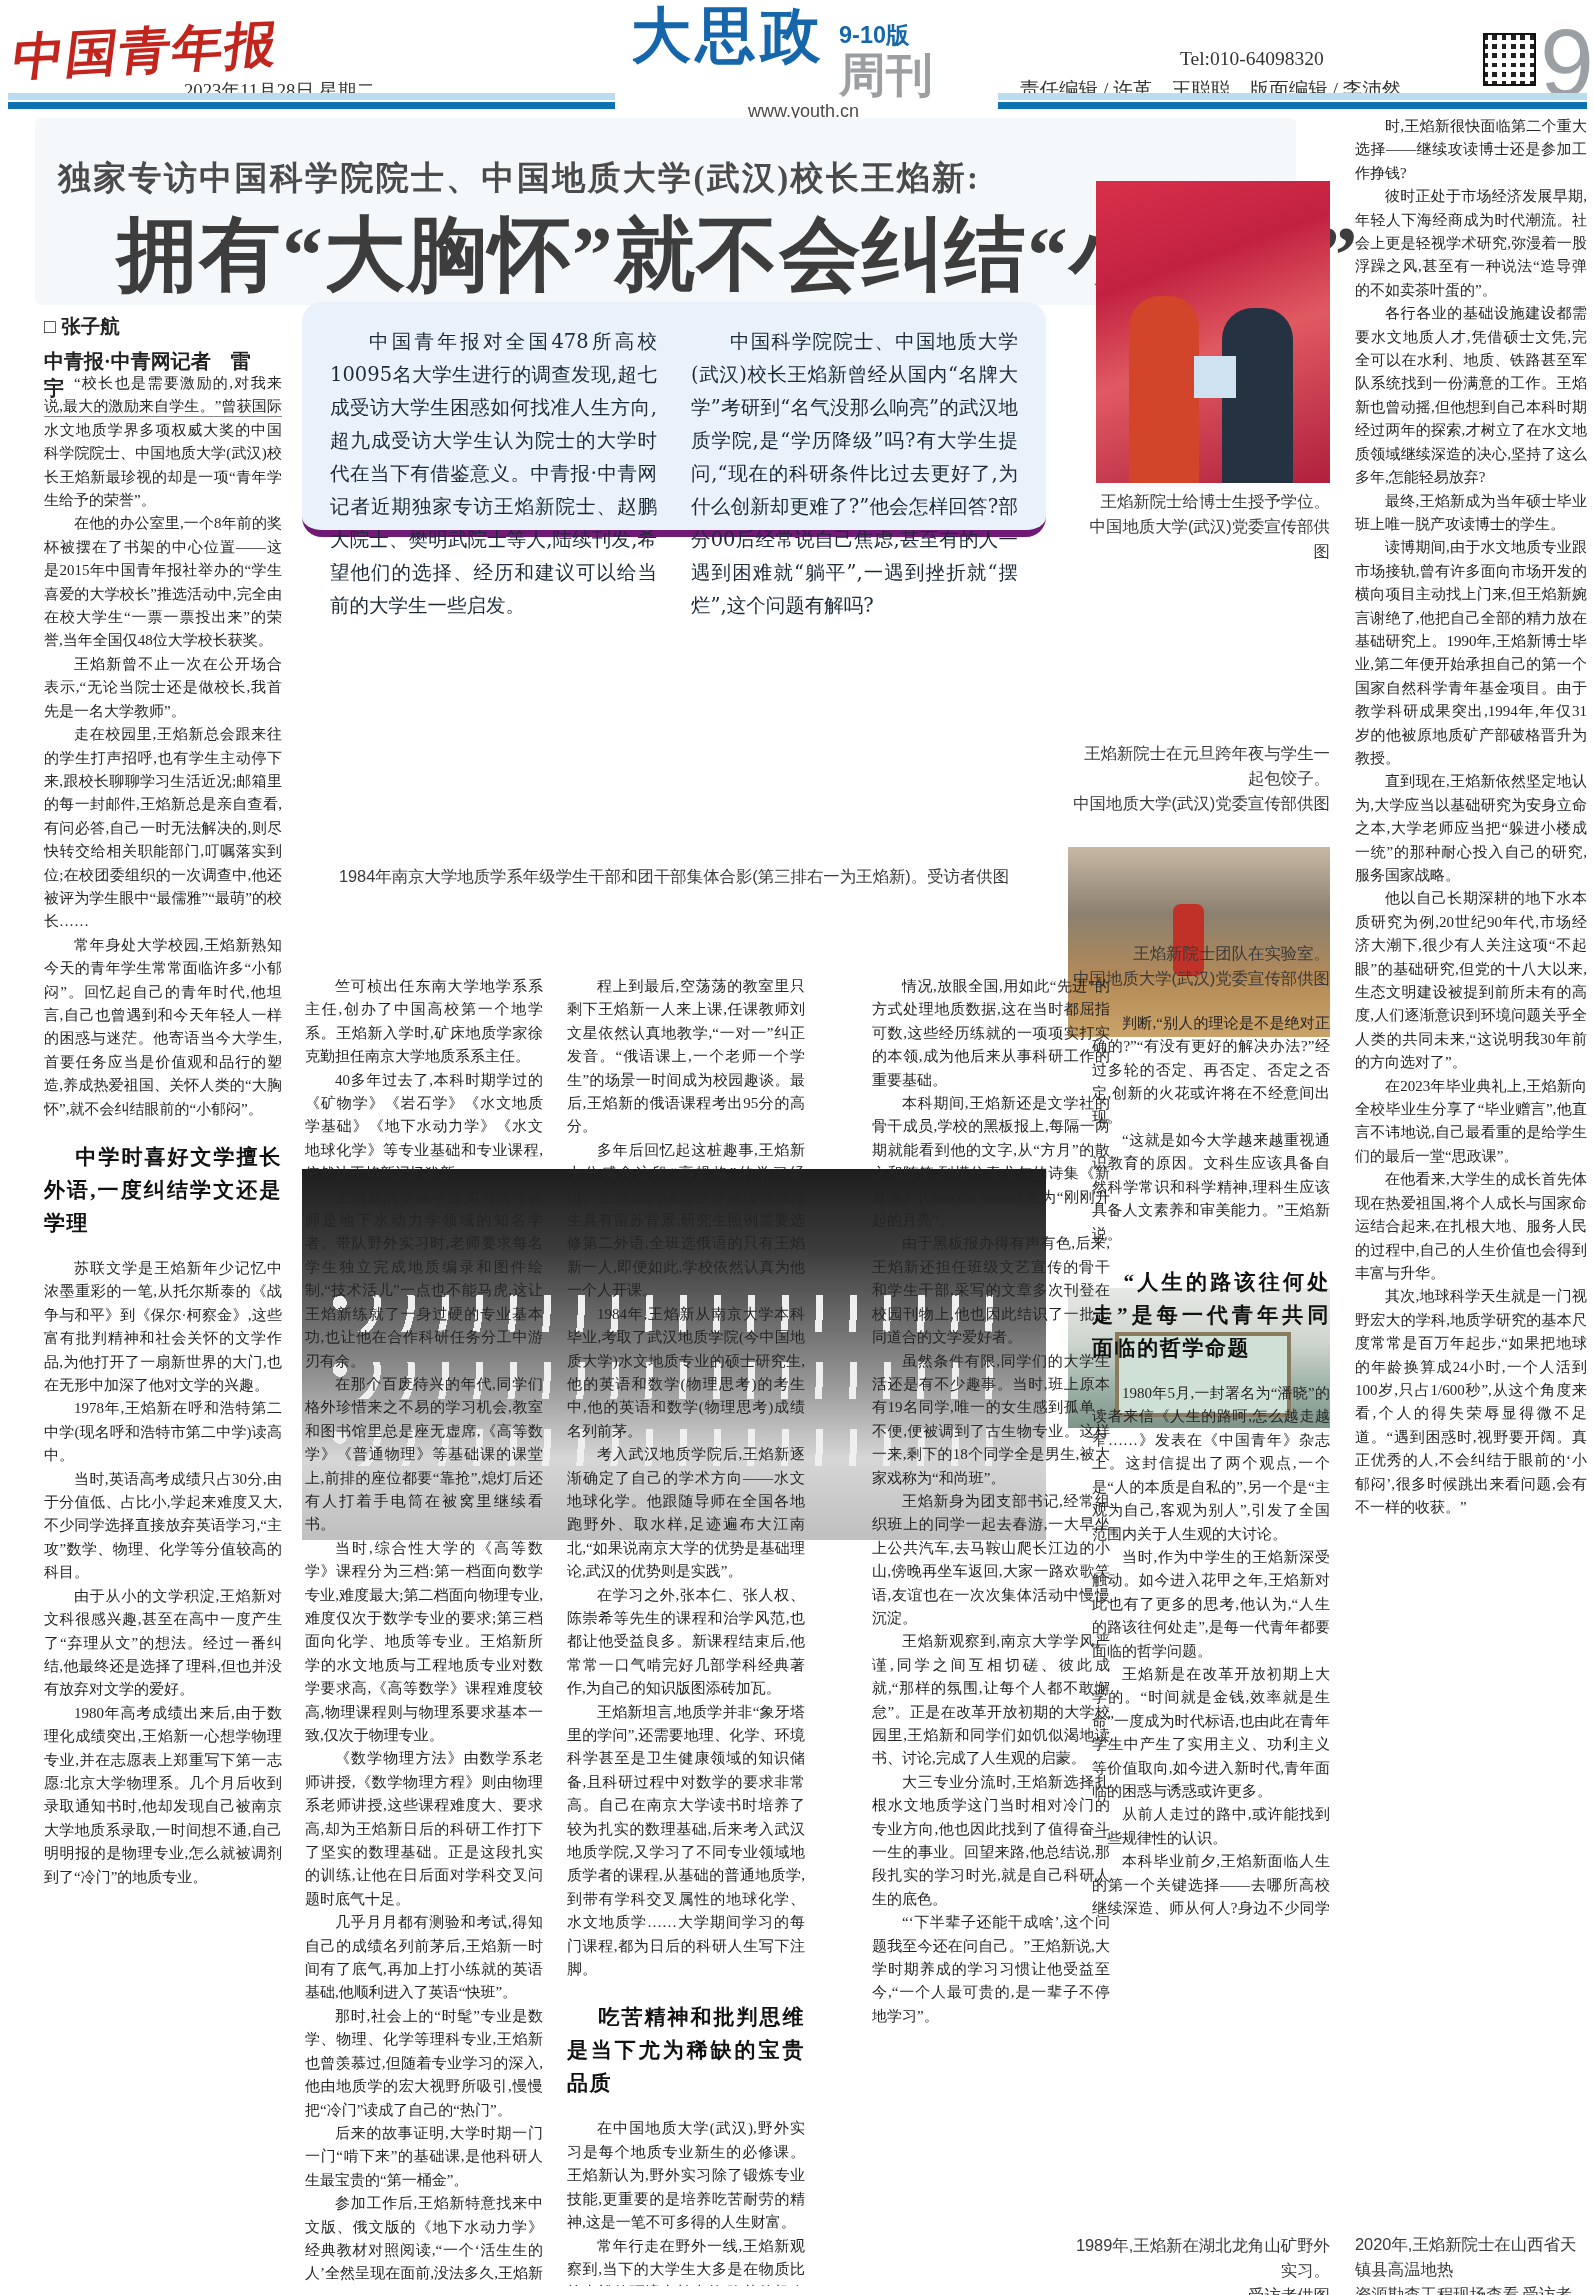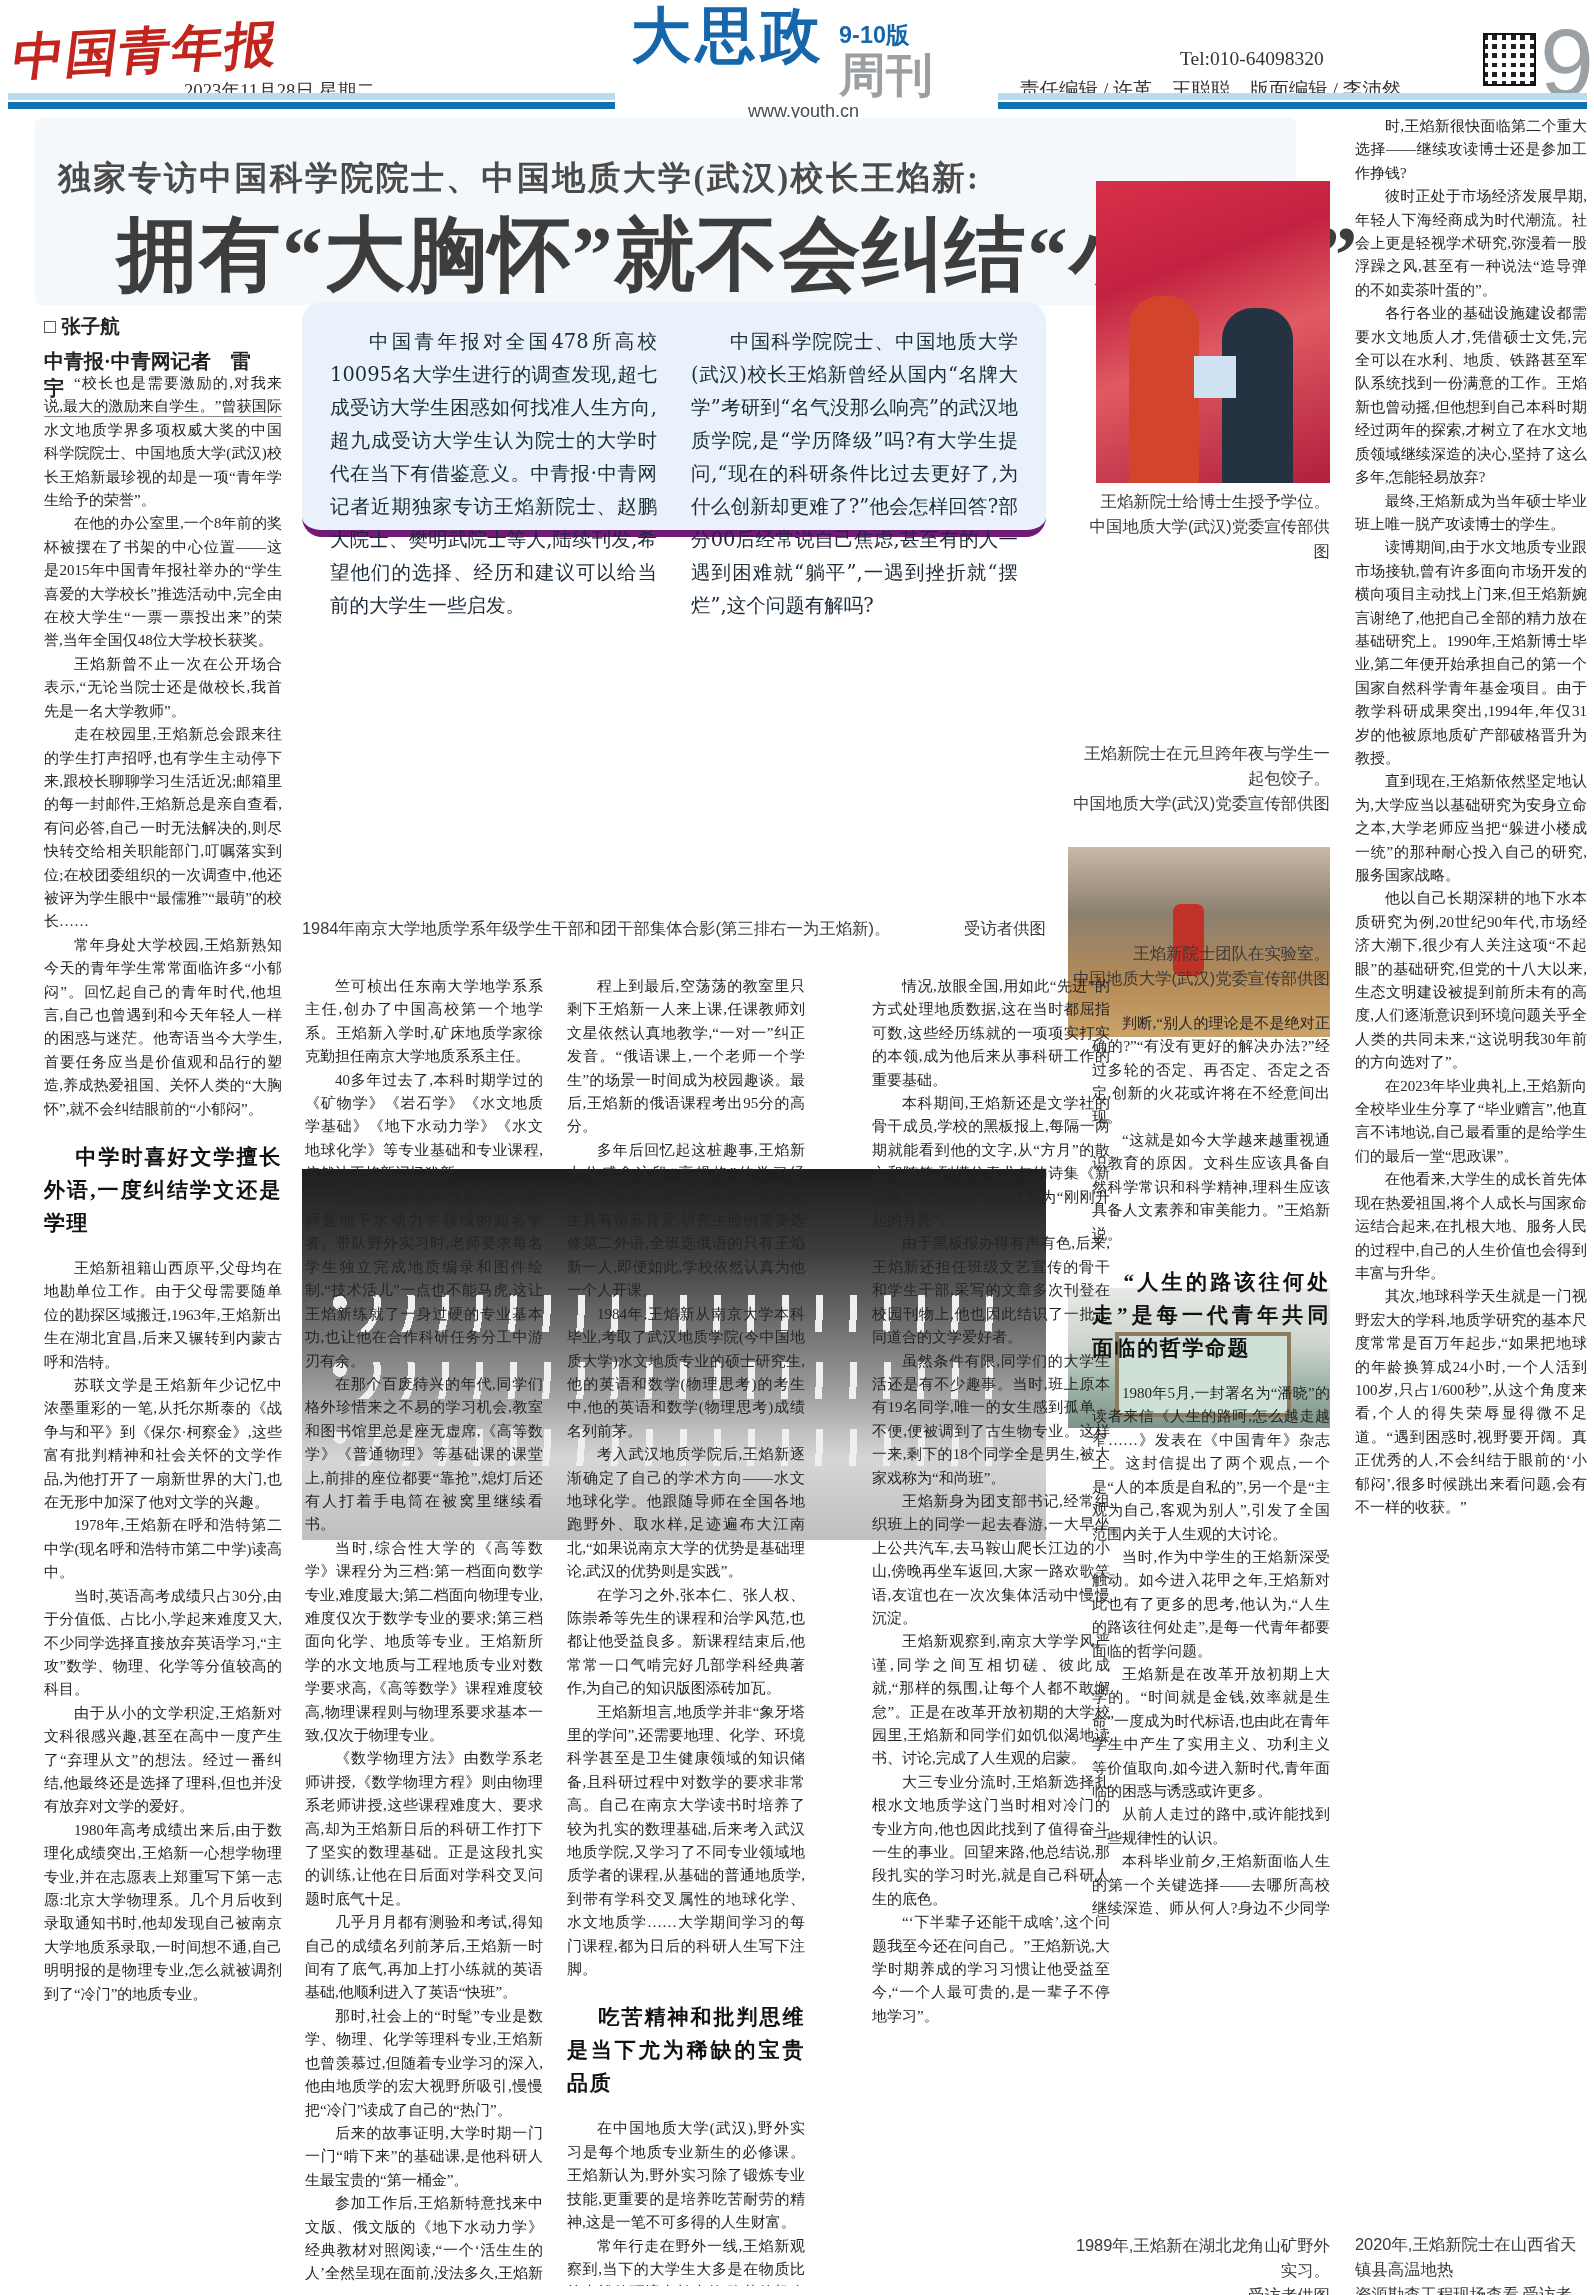--- a/index.html
+++ b/index.html
@@ -132,33 +132,32 @@
   <div class="abs caption cap-r" style="left:1068px;top:941px;width:262px;">
     <div>王焰新院士团队在实验室。</div>
     <div>中国地质大学(武汉)党委宣传部供图</div>
   </div>
 
   <div class="abs ph ph-group" style="left:302px;top:537px;width:744px;height:371px;">
     <div class="row" style="top:34%;"></div>
     <div class="row" style="top:52%;"></div>
     <div class="row" style="top:70%;"></div>
   </div>
-  <div class="abs caption credit-row" style="left:302px;top:916px;width:744px;">
+  <div class="abs caption credit-row" style="left:302px;top:864px;width:744px;justify-content:center;">
     <div>1984年南京大学地质学系年级学生干部和团干部集体合影(第三排右一为王焰新)。</div>
     <div>受访者供图</div>
   </div>
 
   <div class="abs col" style="left:44px;top:372px;width:238px;height:1912px;">
       <p class="para">“校长也是需要激励的,对我来说,最大的激励来自学生。”曾获国际水文地质学界多项权威大奖的中国科学院院士、中国地质大学(武汉)校长王焰新最珍视的却是一项“青年学生给予的荣誉”。</p>
       <p class="para">在他的办公室里,一个8年前的奖杯被摆在了书架的中心位置——这是2015年中国青年报社举办的“学生喜爱的大学校长”推选活动中,完全由在校大学生“一票一票投出来”的荣誉,当年全国仅48位大学校长获奖。</p>
       <p class="para">王焰新曾不止一次在公开场合表示,“无论当院士还是做校长,我首先是一名大学教师”。</p>
       <p class="para">走在校园里,王焰新总会跟来往的学生打声招呼,也有学生主动停下来,跟校长聊聊学习生活近况;邮箱里的每一封邮件,王焰新总是亲自查看,有问必答,自己一时无法解决的,则尽快转交给相关职能部门,叮嘱落实到位;在校团委组织的一次调查中,他还被评为学生眼中“最儒雅”“最萌”的校长……</p>
       <p class="para">常年身处大学校园,王焰新熟知今天的青年学生常常面临许多“小郁闷”。回忆起自己的青年时代,他坦言,自己也曾遇到和今天年轻人一样的困惑与迷茫。他寄语当今大学生,首要任务应当是价值观和品行的塑造,养成热爱祖国、关怀人类的“大胸怀”,就不会纠结眼前的“小郁闷”。</p>
       <h3 class="sec-h">中学时喜好文学擅长外语,一度纠结学文还是学理</h3>
-      <p class="para">王焰新祖籍山西原平,父母均在地勘单位工作。由于父母需要随单位的勘探区域搬迁,1963年,王焰新出生在湖北宜昌,后来又辗转到内蒙古呼和浩特。</p>
       <p class="para">苏联文学是王焰新年少记忆中浓墨重彩的一笔,从托尔斯泰的《战争与和平》到《保尔·柯察金》,这些富有批判精神和社会关怀的文学作品,为他打开了一扇新世界的大门,也在无形中加深了他对文学的兴趣。</p>
       <p class="para">1978年,王焰新在呼和浩特第二中学(现名呼和浩特市第二中学)读高中。</p>
       <p class="para">当时,英语高考成绩只占30分,由于分值低、占比小,学起来难度又大,不少同学选择直接放弃英语学习,“主攻”数学、物理、化学等分值较高的科目。</p>
       <p class="para">由于从小的文学积淀,王焰新对文科很感兴趣,甚至在高中一度产生了“弃理从文”的想法。经过一番纠结,他最终还是选择了理科,但也并没有放弃对文学的爱好。</p>
       <p class="para">1980年高考成绩出来后,由于数理化成绩突出,王焰新一心想学物理专业,并在志愿表上郑重写下第一志愿:北京大学物理系。几个月后收到录取通知书时,他却发现自己被南京大学地质系录取,一时间想不通,自己明明报的是物理专业,怎么就被调剂到了“冷门”的地质专业。</p>
     </div>
   <div class="abs col" style="left:305px;top:975px;width:238px;height:1311px;">
       <p class="para">竺可桢出任东南大学地学系系主任,创办了中国高校第一个地学系。王焰新入学时,矿床地质学家徐克勤担任南京大学地质系系主任。</p>
       <p class="para">40多年过去了,本科时期学过的《矿物学》《岩石学》《水文地质学基础》《地下水动力学》《水文地球化学》等专业基础和专业课程,依然让王焰新记忆犹新。</p>
       <p class="para">王焰新的本科毕业实习指导教师是地下水动力学领域的知名学者。带队野外实习时,老师要求每名学生独立完成地质编录和图件绘制,“技术活儿”一点也不能马虎,这让王焰新练就了一身过硬的专业基本功,也让他在合作科研任务分工中游刃有余。</p>

